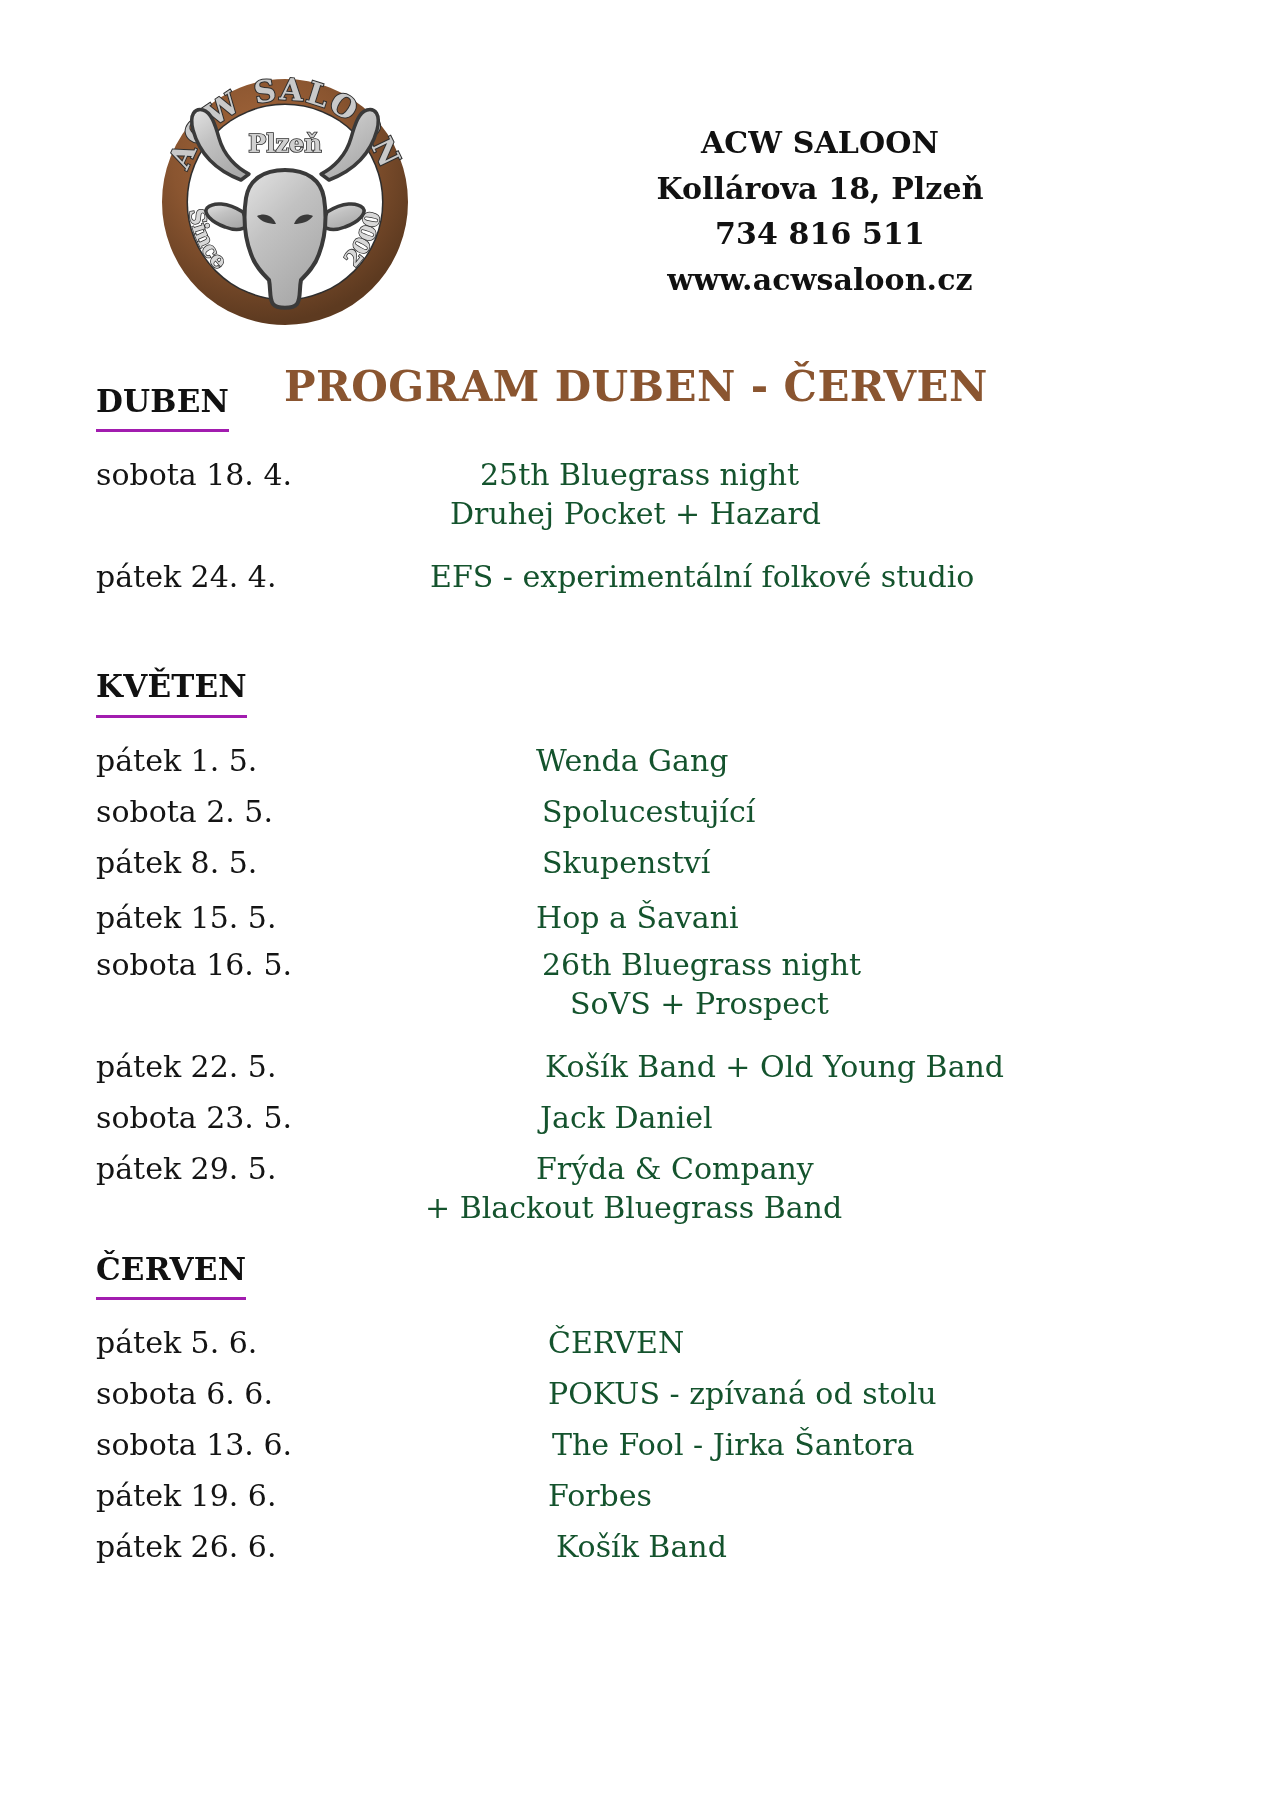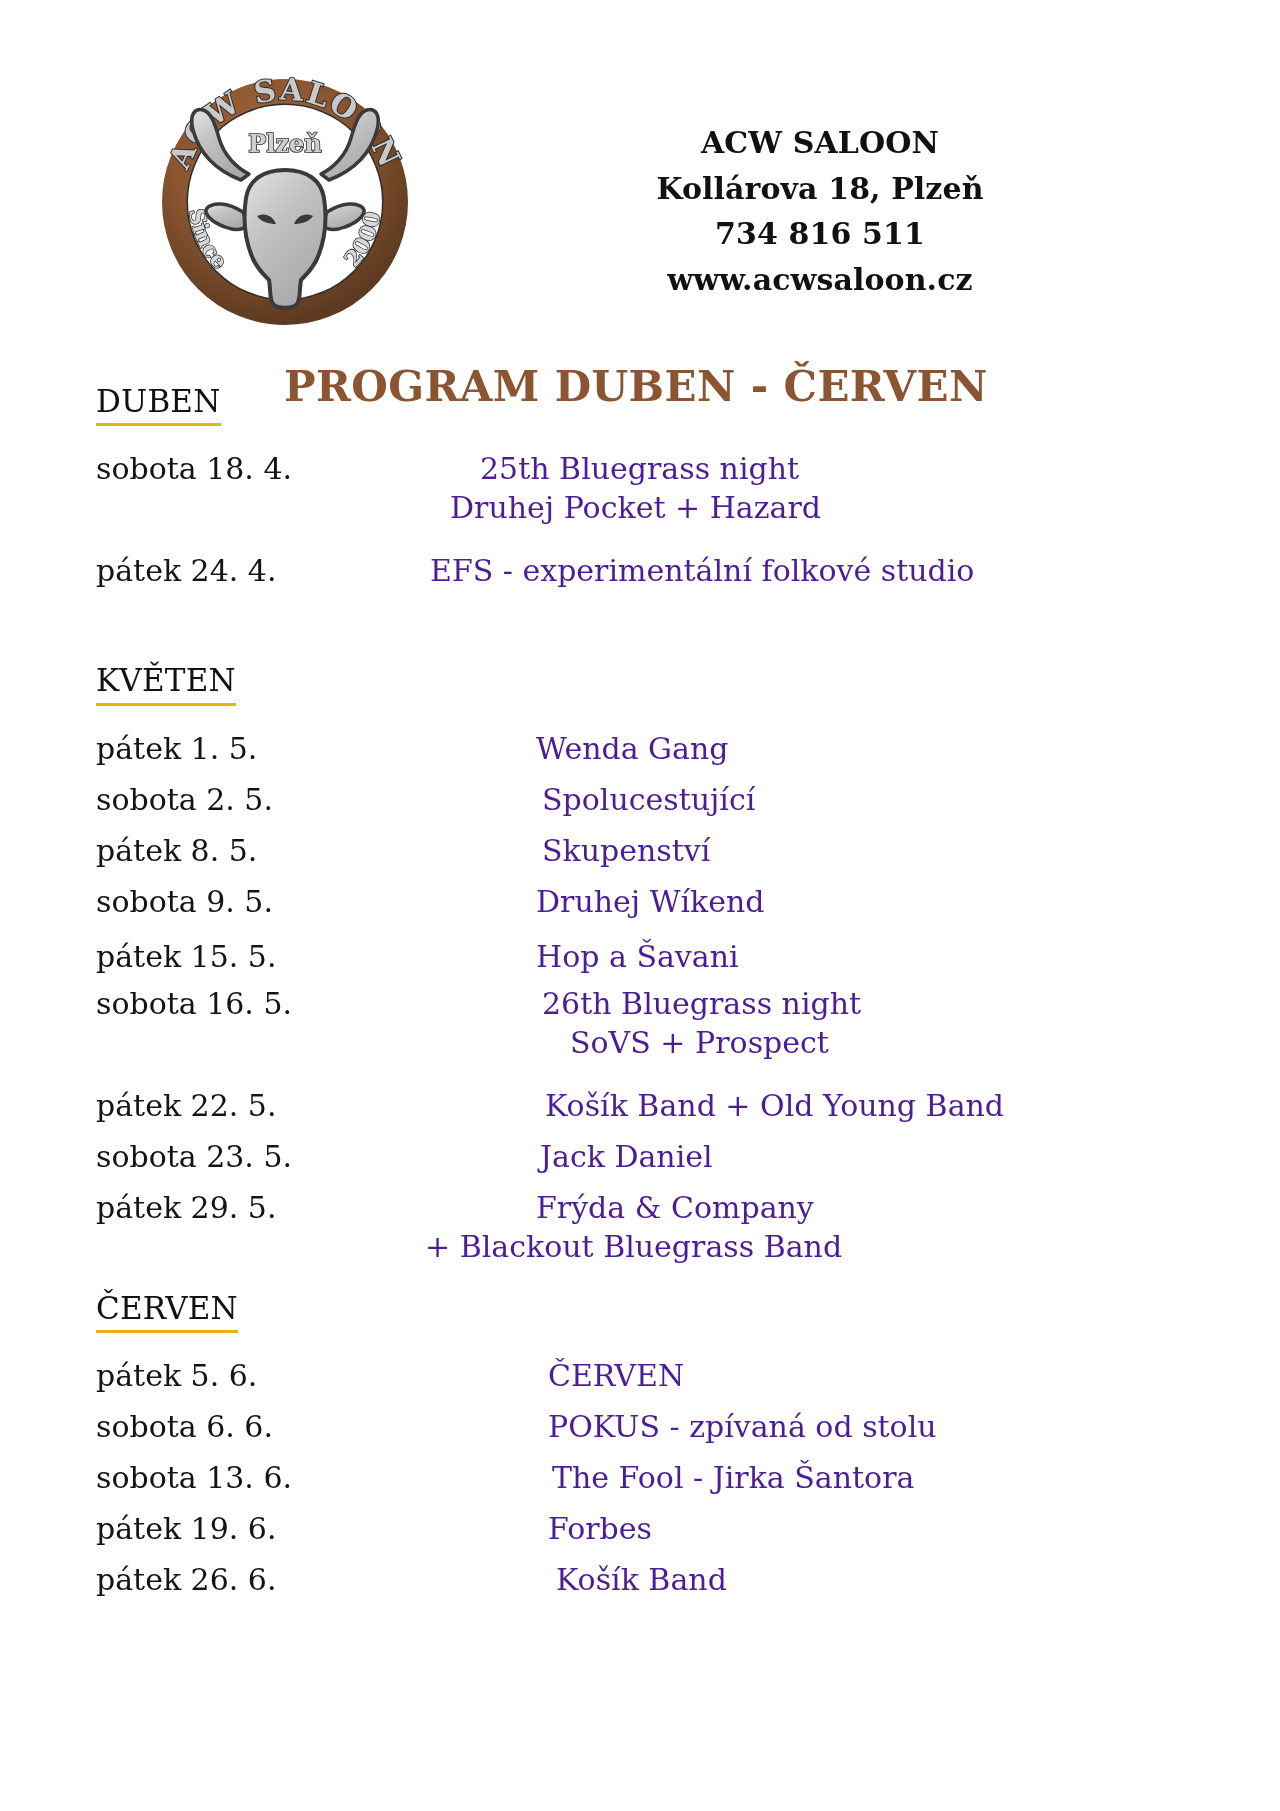--- a/index.html
+++ b/index.html
@@ -76,27 +76,27 @@
   .program {
     position: absolute;
     left: 0;
     top: 382px;
     width: 1280px;
   }
 
   .month-heading {
     margin: 0 0 2px 96px;
     font-family: "DejaVu Serif", "Liberation Serif", serif;
-    font-weight: normal;
+    font-weight: bold;
     font-size: 31px;
     line-height: 1.24;
     color: #111111;
     display: inline-block;
-    border-bottom: 3px solid #eab308;
-    padding-bottom: 3px;
+    border-bottom: 3px solid #a21caf;
+    padding-bottom: 9px;
     letter-spacing: 0.2px;
   }
   .month-heading-wrap { line-height: 1; }
 
   .rows { margin: 0; padding: 0; }
 
   .row {
     display: flex;
     align-items: baseline;
     height: 51px;
@@ -112,21 +112,21 @@
     white-space: nowrap;
     margin-top: 12px;
   }
   .row .date.indented { }
 
   .row .event {
     flex: 1 1 auto;
     font-family: "DejaVu Serif", "Liberation Serif", serif;
     font-size: 30px;
     line-height: 1.0;
-    color: #4c1d95;
+    color: #14532d;
     white-space: nowrap;
   }
   
   .row.cont .date { visibility: hidden; }
 
   .spacer-lg { height: 66px; }
   .spacer-sm { height: 14px; }
   .spacer-xs { height: 6px; }
 </style>
 </head>
@@ -239,24 +239,20 @@
         </div>
         <div class="row">
           <div class="date">sobota 2. 5.</div>
           <div class="event" style="padding-left: 212px;">Spolucestující</div>
         </div>
         <div class="row">
           <div class="date">pátek 8. 5.</div>
           <div class="event" style="padding-left: 212px;">Skupenství</div>
         </div>
         <div class="row">
-          <div class="date">sobota 9. 5.</div>
-          <div class="event" style="padding-left: 206px;">Druhej Wíkend</div>
-        </div>
-        <div class="row">
           <div class="date">pátek 15. 5.</div>
           <div class="event" style="padding-left: 206px; margin-top: 16px;">Hop a Šavani</div>
         </div>
         <div class="row">
           <div class="date">sobota 16. 5.</div>
           <div class="event" style="padding-left: 212px;">26th Bluegrass night</div>
         </div>
         <div class="row cont">
           <div class="date"></div>
           <div class="event" style="padding-left: 240px;">SoVS + Prospect</div>

